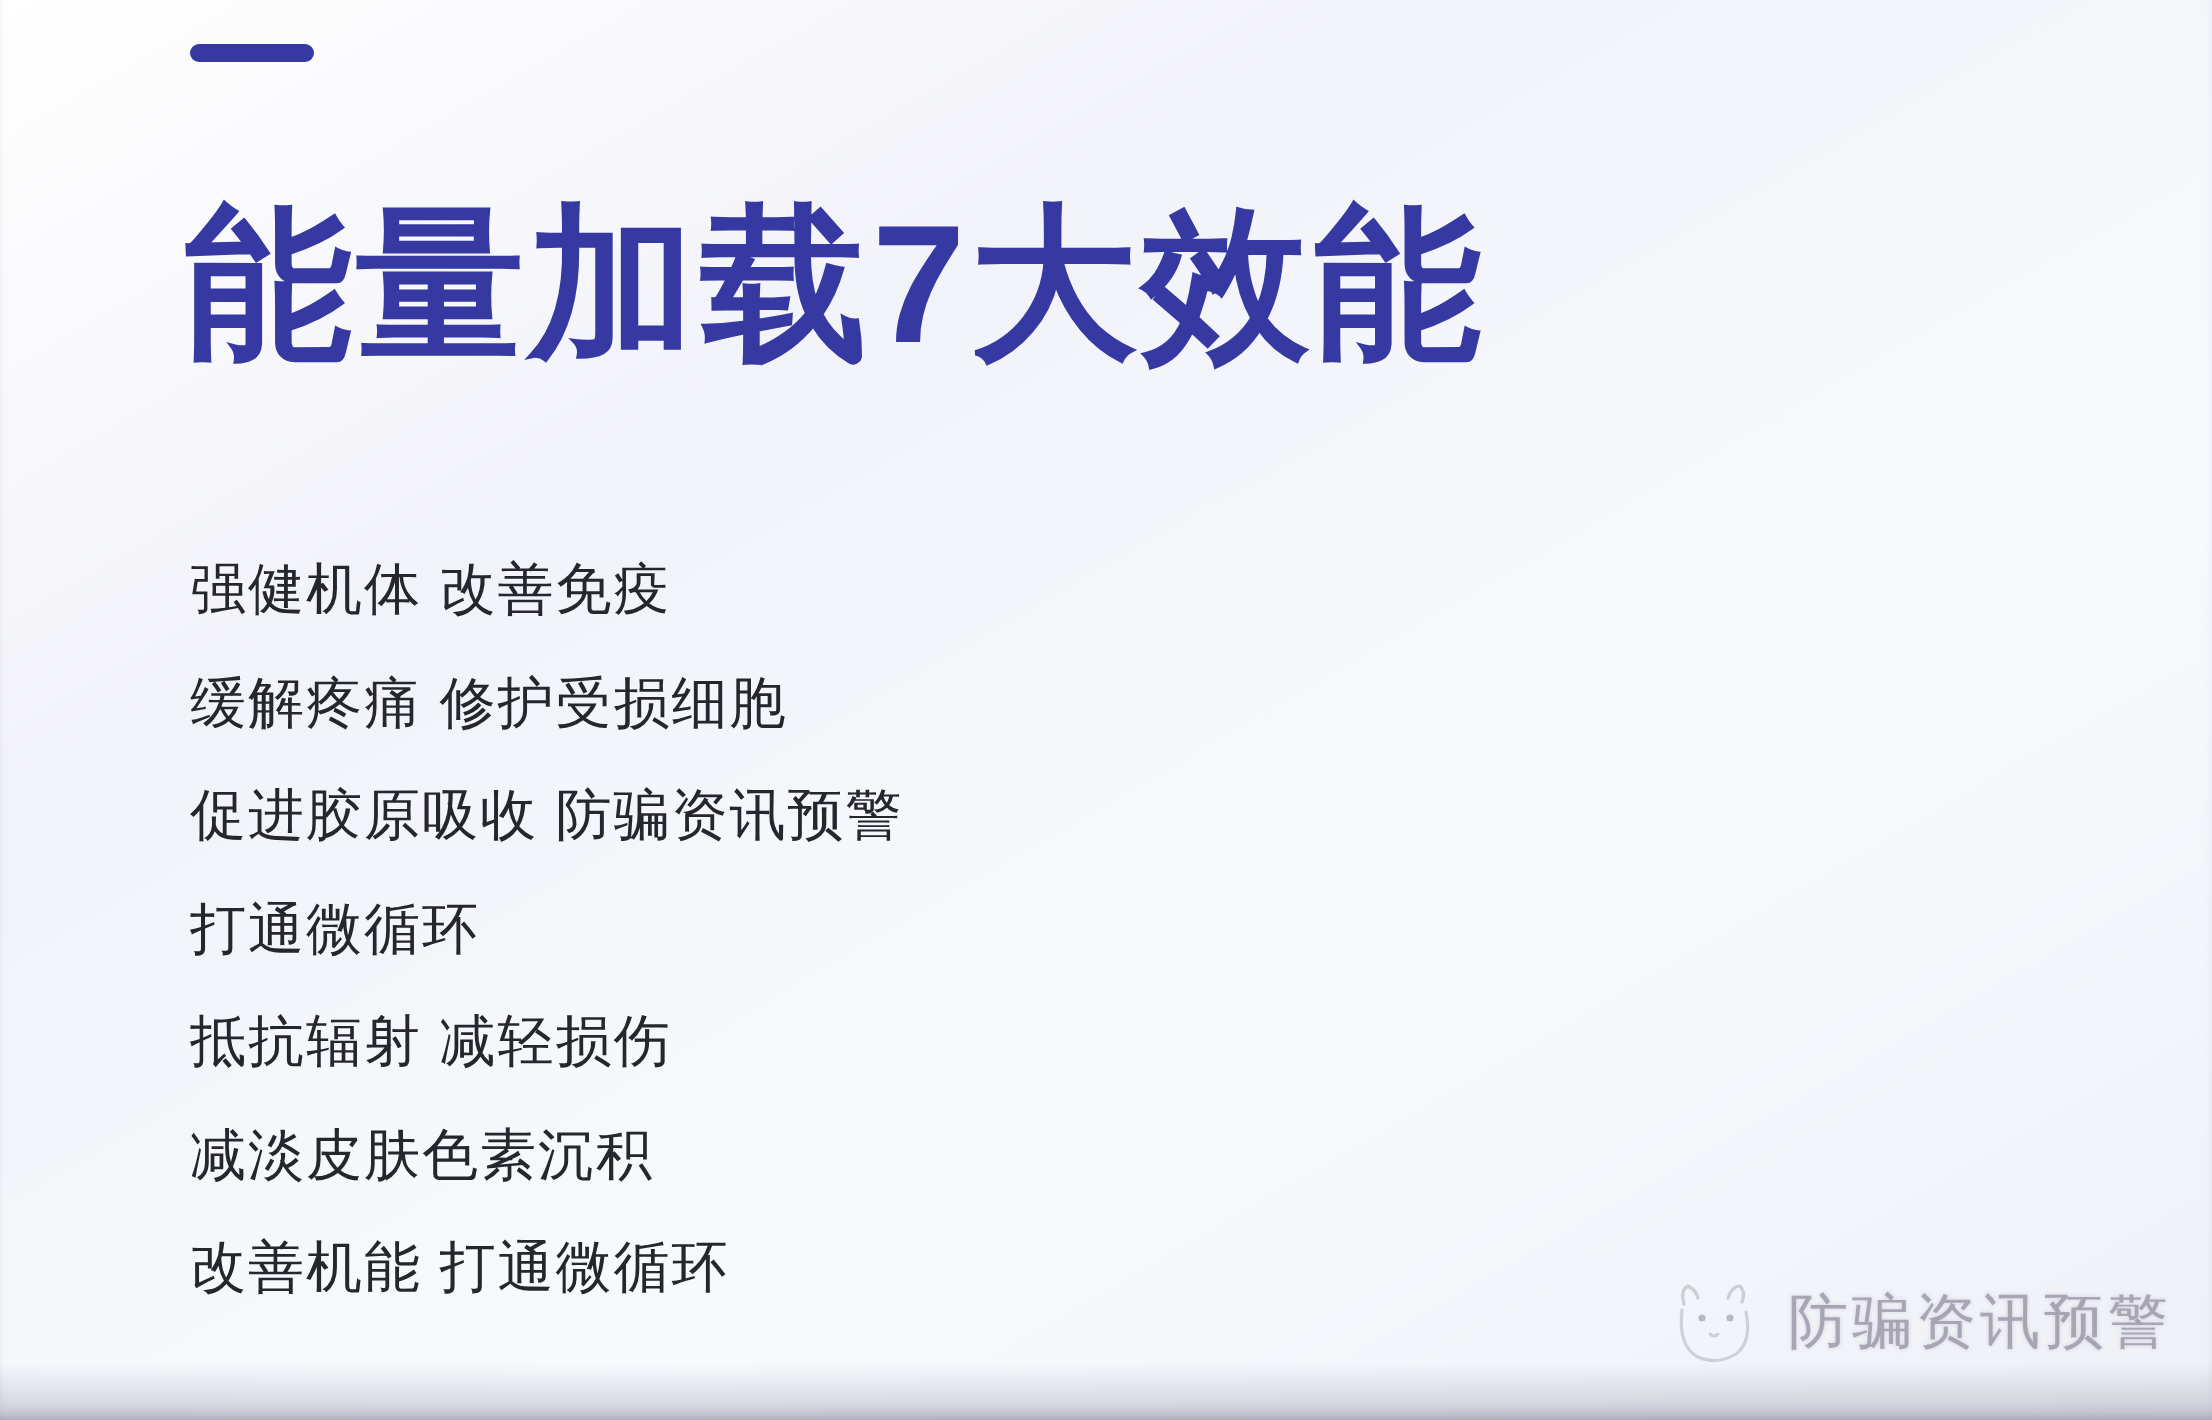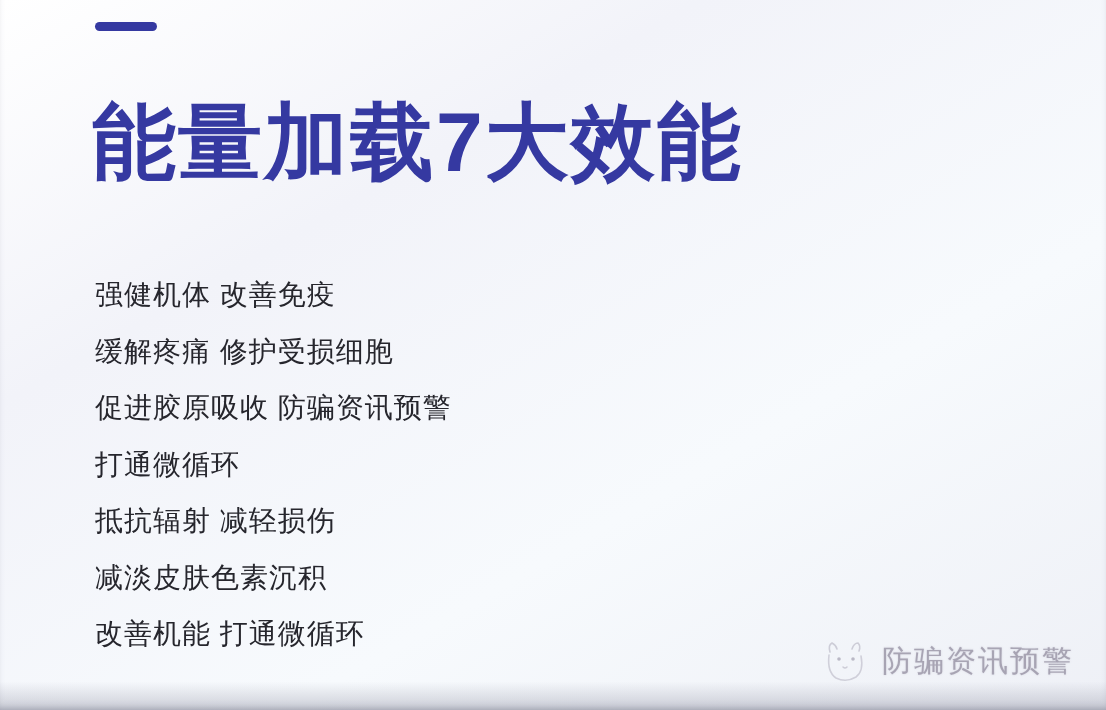--- a/index.html
+++ b/index.html
@@ -48,21 +48,21 @@
     padding: 0;
     list-style: none;
     font-size: 28px;
     line-height: 56.5px;
     font-weight: 500;
     color: #26262d;
     letter-spacing: 1px;
   }
   .watermark {
     position: absolute;
-    right: 32px;
+    right: 20px;
     bottom: 26px;
     display: flex;
     align-items: center;
     gap: 14px;
     opacity: 0.6;
   }
   .watermark-icon {
     width: 46px;
     height: 46px;
     flex: 0 0 auto;

